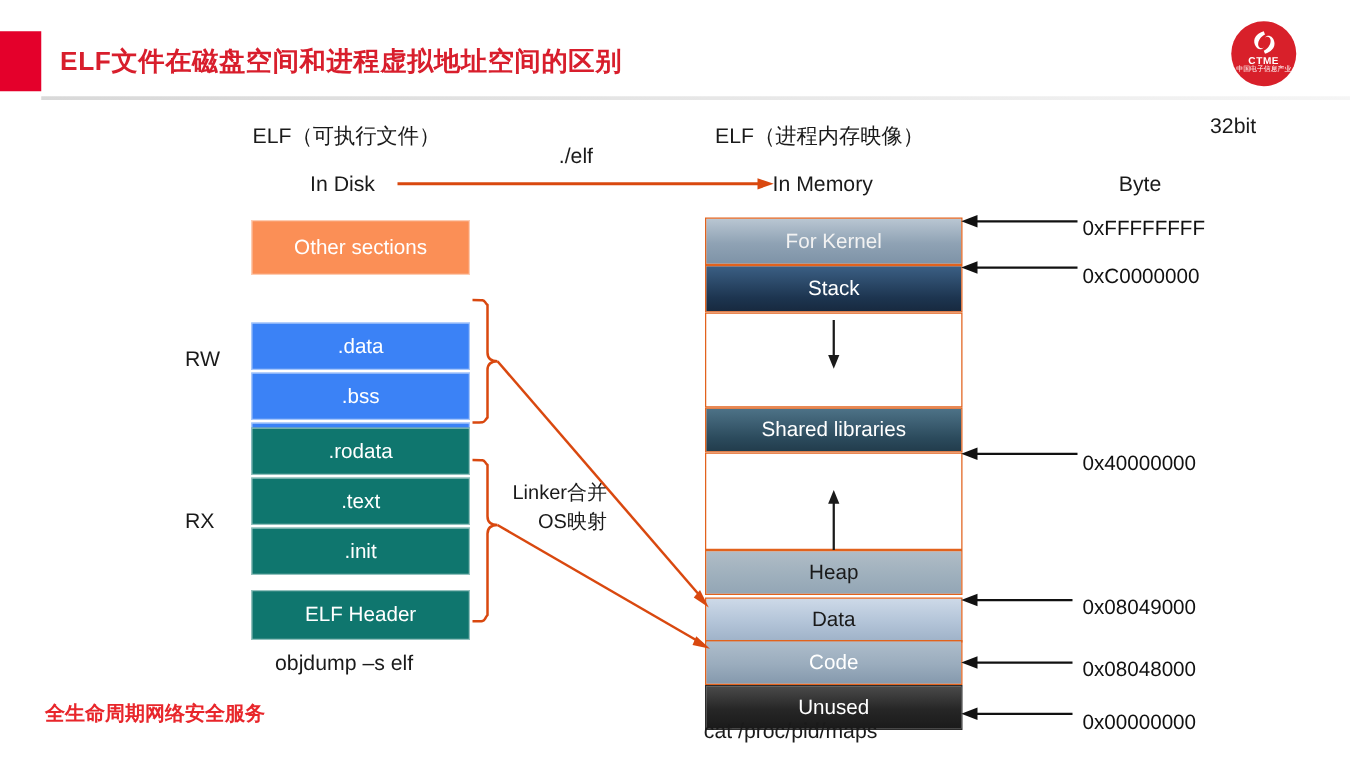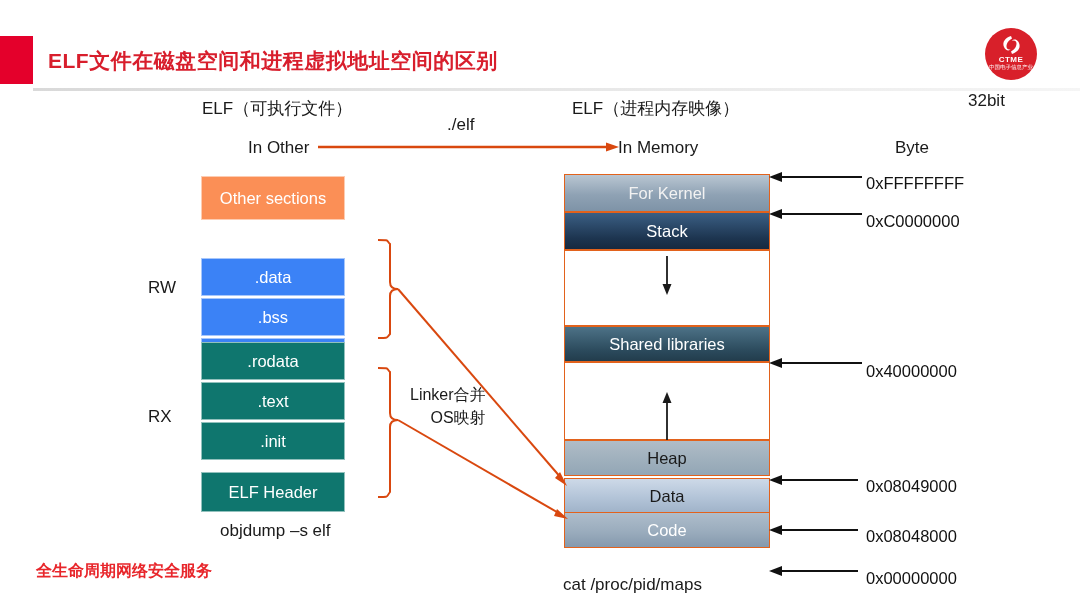--- a/index.html
+++ b/index.html
@@ -3,21 +3,21 @@
 <meta charset="utf-8">
 <style>
   html,body{margin:0;padding:0;}
   body{
     width:1080px;height:608px;background:#ffffff;position:relative;overflow:hidden;
     font-family:"Liberation Sans","DejaVu Sans",sans-serif;
   }
   .abs{position:absolute;}
 
   
-  #header-bar{left:0;top:16px;width:976px;height:80px;}
+  #header-bar{left:0;top:5px;width:976px;height:80px;}
   #title-accent{left:0;top:20px;width:33px;height:48px;background:#e4002b;}
   #page-title{
     left:48px;top:28px;width:800px;height:34px;
     color:#d81e2c;font-size:21px;font-weight:bold;letter-spacing:.5px;
     white-space:nowrap;line-height:34px;
   }
   #title-underline{left:33px;top:72px;width:1047px;height:3px;
     background:linear-gradient(to right,#d9d9d9 0%,#e8e8e8 55%,#f5f5f5 100%);}
 
   
@@ -28,21 +28,21 @@
     font-size:8px;color:#fff;font-weight:bold;letter-spacing:.5px;line-height:9px;}
   #brand-logo .lbl2{position:absolute;left:0;top:36px;width:52px;text-align:center;
     font-size:5.5px;color:#fff;line-height:7px;white-space:nowrap;}
 
   
   .txt{color:#1a1a1a;font-size:17px;white-space:nowrap;}
 
   
   #elf-column{left:201px;top:176px;width:175px;height:338px;}
   .sect{
-    position:absolute;left:0;width:144px;
+    position:absolute;left:0;width:175px;
     color:#ffffff;font-size:16.5px;
     display:flex;align-items:center;justify-content:center;
     box-sizing:border-box;border:1px solid rgba(255,255,255,.55);
   }
   .sect.light{background:#fb8f56;color:#ffffff;}
   .sect.rw{background:#3b82f6;margin-top:36px;}
   .sect.rx{background:#0f766e;}
 
   
   #perm-rw{left:148px;top:278px;}
@@ -96,21 +96,21 @@
     <svg class="mark" viewBox="0 0 26 20">
       <path d="M13 1 C7 3 4 7 6 12 C7.5 15.5 11 16.5 13 14 C11 15.5 8.5 14 8.5 11.5 C8.5 8 11 5 14 3.5 Z" fill="#ffffff"></path>
       <path d="M14 19 C20 17 23 13 21 8 C19.5 4.5 16 3.5 14 6 C16 4.5 18.5 6 18.5 8.5 C18.5 12 16 15 13 16.5 Z" fill="#ffffff"></path>
     </svg>
     <div class="lbl1">CTME</div>
     <div class="lbl2">中国电子信息产业</div>
   </div>
 </div>
 
 <div class="abs txt" id="label-elf-disk">ELF（可执行文件）</div>
-<div class="abs txt" id="label-in-disk">In Other</div>
+<div class="abs txt" id="label-in-disk">In Disk</div>
 <div class="abs txt" id="label-elf-mem">ELF（进程内存映像）</div>
 <div class="abs txt" id="label-in-memory">In Memory</div>
 <div class="abs txt" id="label-exec-cmd">./elf</div>
 <div class="abs txt" id="label-byte">Byte</div>
 <div class="abs txt" id="label-32bit">32bit</div>
 
 <div class="abs txt" id="perm-rw">RW</div>
 <div class="abs txt" id="perm-rx">RX</div>
 
 <div class="abs" id="elf-column">
@@ -153,20 +153,23 @@
     </div>
     <div class="mblk blank" style="top: 188px; height: 78px;"></div>
     <div class="mblk heap" style="top: 266px; height: 36px;">
       <span>Heap</span>
     </div>
     <div class="mblk data" style="top: 304px; height: 36px;">
       <span>Data</span>
     </div>
     <div class="mblk code" style="top: 338px; height: 36px;">
       <span>Code</span>
+    </div>
+    <div class="mblk unused" style="top: 374px; height: 36px;">
+      <span>Unused</span>
     </div>
   </div>
 
 <svg class="abs" id="vector-layer">
 
   <g>
     <line x1="318" y1="147" x2="608" y2="147" stroke="#d9480f" stroke-width="2.4"></line>
     <path d="M619 147 L606 142.5 L606 151.5 Z" fill="#d9480f"></path>
   </g>
 

